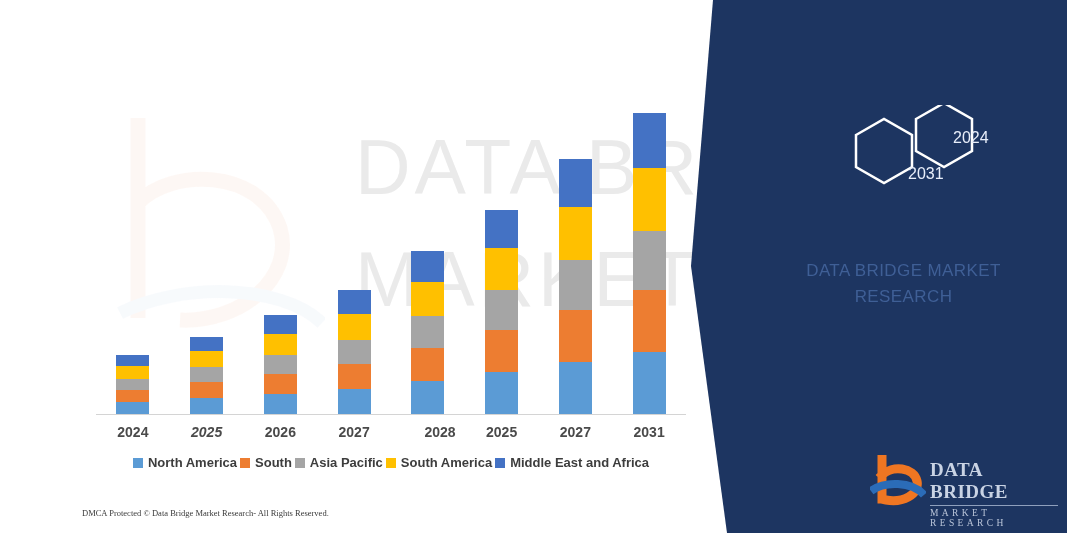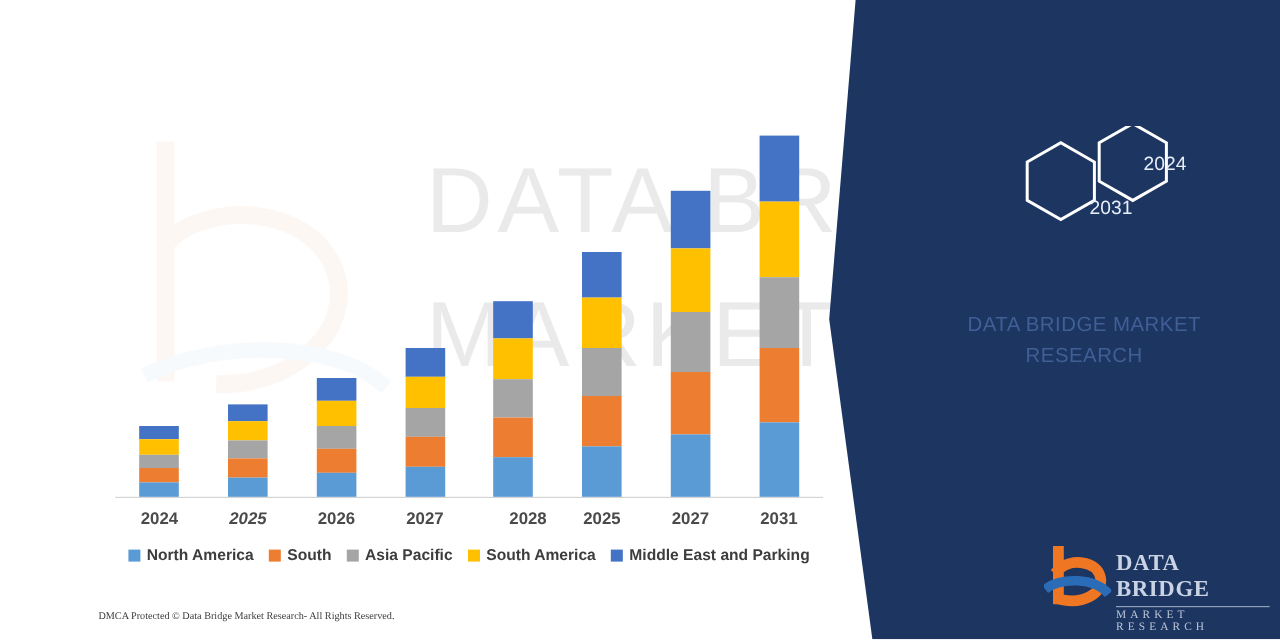--- a/index.html
+++ b/index.html
@@ -99,21 +99,21 @@
 
   
   .legend {
     position: absolute;
     left: 96px;
     top: 455px;
     width: 590px;
     display: flex;
     justify-content: center;
     align-items: center;
-    gap: 13px;
+    gap: 3px;
   }
   .legend-item {
     display: flex;
     align-items: center;
     gap: 5px;
   }
   .legend-swatch {
     width: 10px;
     height: 10px;
     flex: 0 0 auto;
@@ -323,21 +323,21 @@
       <div class="legend-item">
         <span class="legend-swatch" style="background: rgb(165, 165, 165);"></span>
         <span class="legend-label">Asia Pacific</span>
       </div>
       <div class="legend-item">
         <span class="legend-swatch" style="background: rgb(255, 192, 0);"></span>
         <span class="legend-label">South America</span>
       </div>
       <div class="legend-item">
         <span class="legend-swatch" style="background: rgb(68, 114, 196);"></span>
-        <span class="legend-label">Middle East and Parking</span>
+        <span class="legend-label">Middle East and Africa</span>
       </div>
     </div>
 
   <div class="footer">
     <span>DMCA Protected © Data Bridge Market Research-  All Rights Reserved.</span>
   </div>
 
   <svg class="navy" viewBox="0 0 1067 533">
     <path d="M713 0 L1067 0 L1067 533 L727 533 L691 266 Z" fill="#1d3561"></path>
   </svg>

